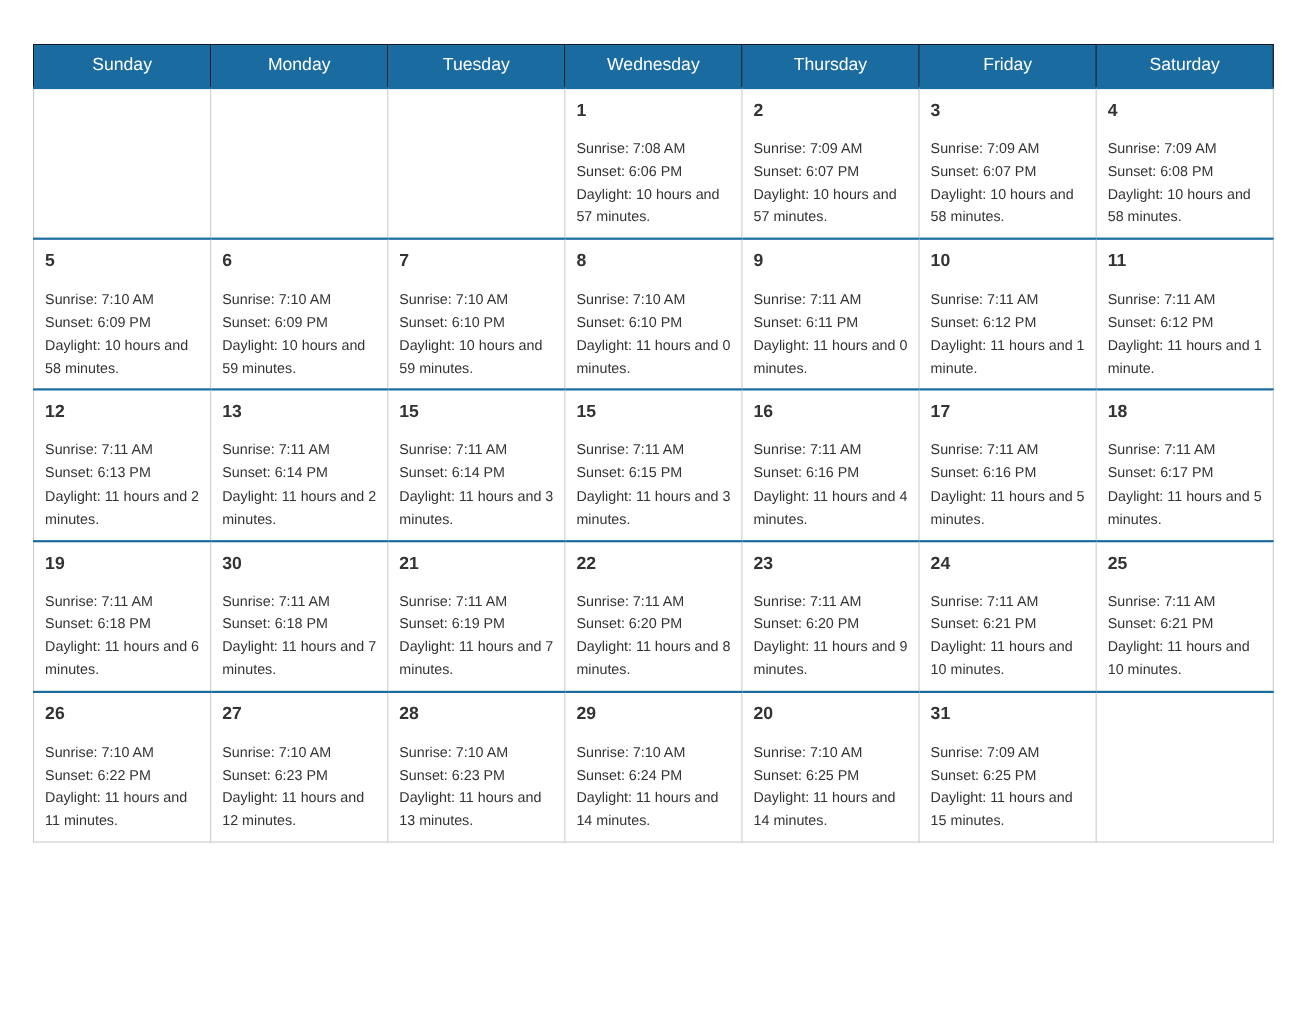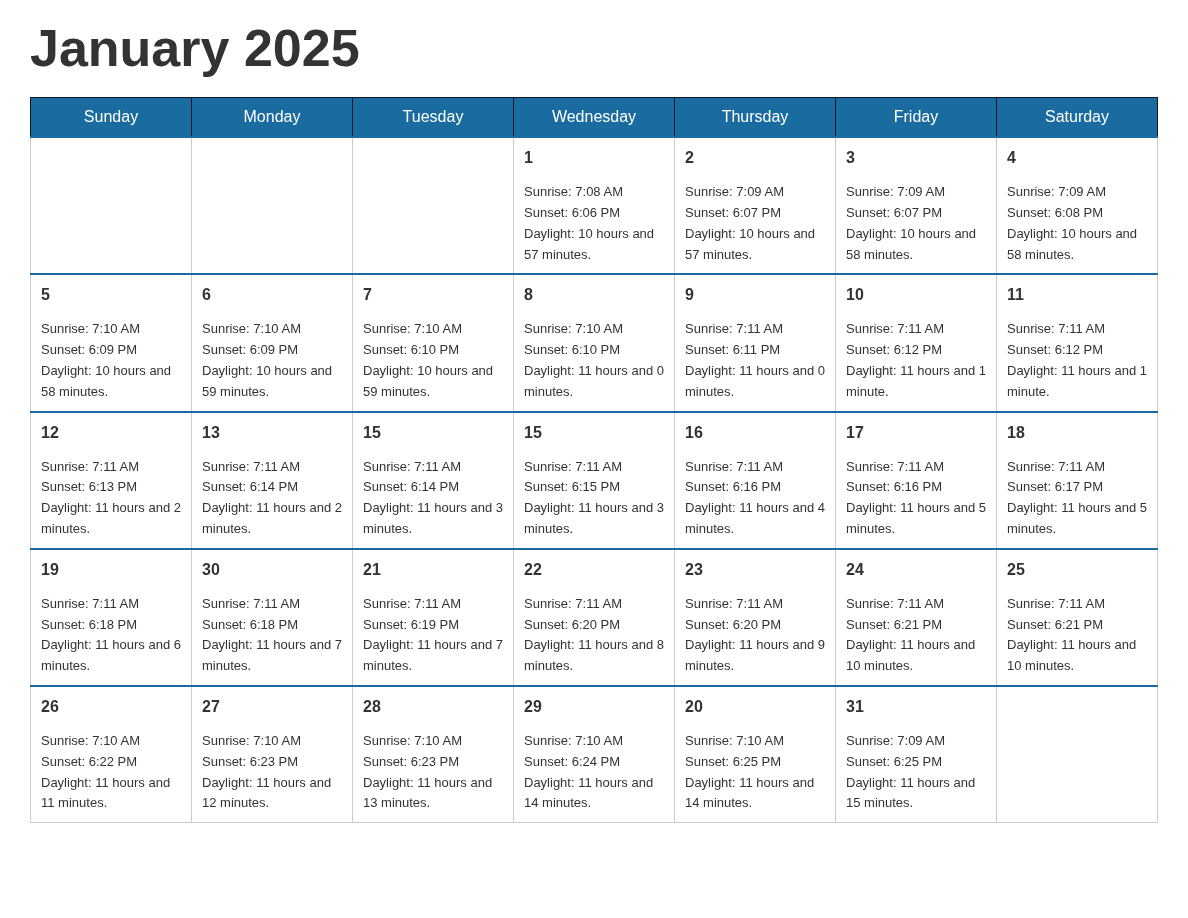--- a/index.html
+++ b/index.html
@@ -100,21 +100,20 @@
     .logo-row {
       display: flex;
       align-items: center;
     }
   </style>
 </head>
 <body>
 
 <div class="header">
   <div class="title-block">
-    <div class="calendar-title">January 2025</div>
   </div>
 </div>
 
 <table class="calendar">
   <thead>
     <tr>
     <th>Sunday</th>
         <th>Monday</th>
         <th>Tuesday</th>
         <th>Wednesday</th>

